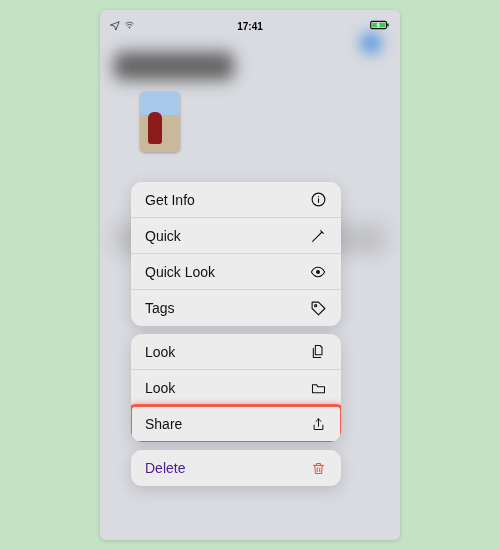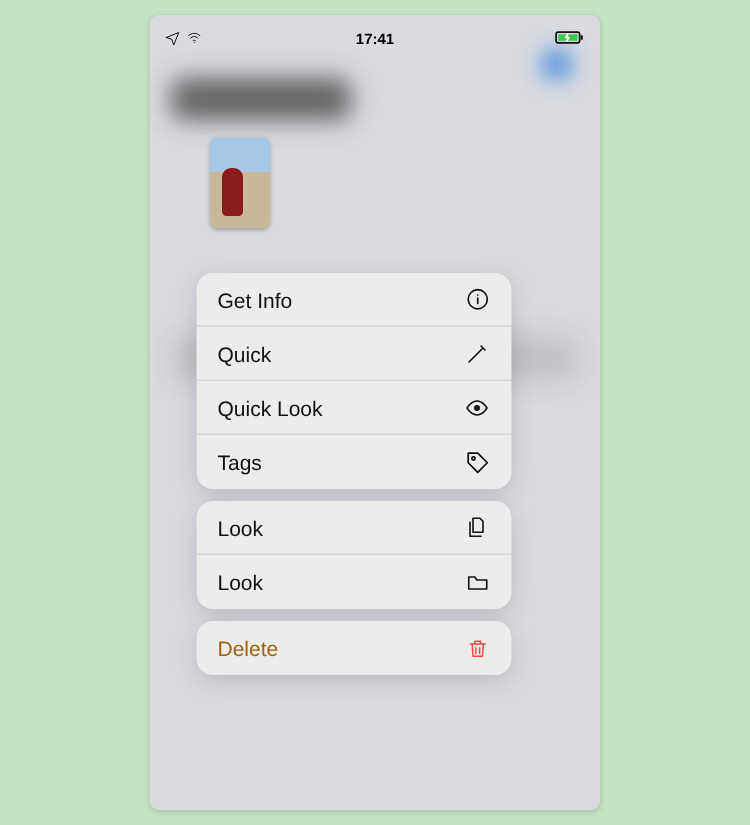--- a/index.html
+++ b/index.html
@@ -113,21 +113,21 @@
     color: #111;
     border-bottom: 1px solid rgba(0,0,0,0.1);
     position: relative;
   }
   .menu-item:last-child { border-bottom: none; }
   .menu-item .icon {
     width: 18px;
     height: 18px;
     display:flex; align-items:center; justify-content:center;
   }
-  .menu-item.danger { color: #a16207; gap: 18px; }
+  .menu-item.danger { color: #4c1d95; gap: 18px; }
   .menu-item.danger svg { stroke:#e74c3c; }
   .highlight {
     position:absolute;
     inset:-2px;
     border: 3px solid #f25a4a;
     border-radius: 6px;
     pointer-events:none;
     box-shadow: 0 0 6px rgba(242,90,74,0.5);
   }
   svg { stroke:#111; fill:none; stroke-width:1.6; stroke-linecap:round; stroke-linejoin:round; }
@@ -222,20 +222,29 @@
         </span>
       </div>
       <div class="menu-item">
         <span>Look</span>
         <span class="icon">
           <svg width="17" height="16" viewBox="0 0 24 24">
               <path d="M3 7h6l2 3h10v9H3z"></path>
             </svg>
         </span>
       </div>
+      <div class="menu-item">
+        <div class="highlight"></div>
+        <span>Share</span>
+        <span class="icon">
+          <svg width="15" height="17" viewBox="0 0 24 24">
+              <path d="M12 3v12M8 7l4-4 4 4M5 13v7h14v-7"></path>
+            </svg>
+        </span>
+      </div>
     </div>
 
     <div class="menu-group">
       <div class="menu-item danger">
         <span>Delete</span>
         <span class="icon">
           <svg width="15" height="17" viewBox="0 0 24 24">
               <path d="M4 7h16M9 7V4h6v3M6 7l1 13h10l1-13M10 11v6M14 11v6"></path>
             </svg>
         </span>

